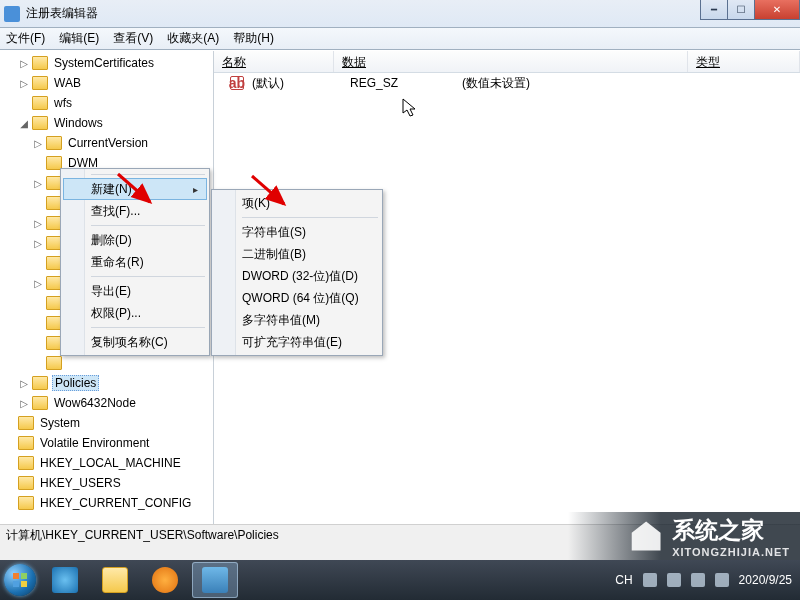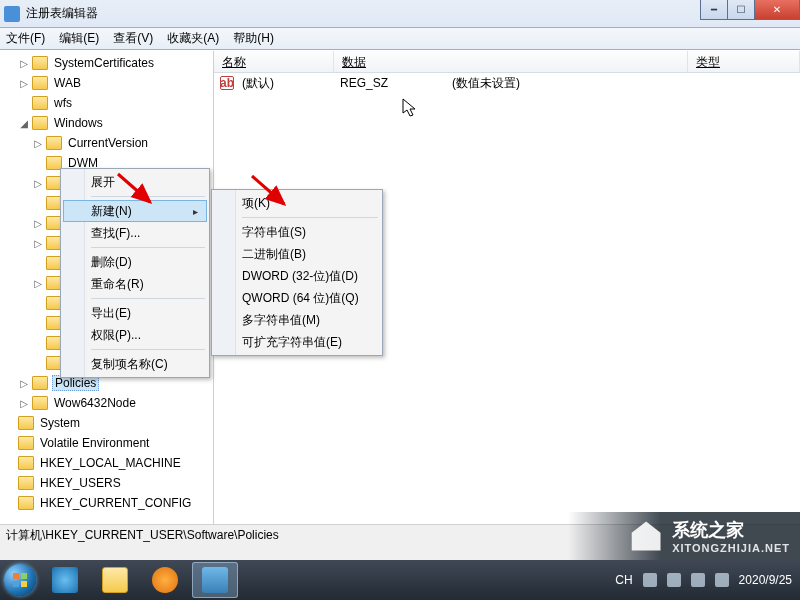--- a/index.html
+++ b/index.html
@@ -34,21 +34,21 @@
 .hsb .thumb { position:absolute; left:16px; top:2px; width:60px; height:12px; background:#d4dce8; border:1px solid #9cb0c8; border-radius:2px; }
 .hsb .arL,.hsb .arR { position:absolute; top:0; width:16px; height:16px; background:#e8e8e8; text-align:center; line-height:14px; font-size:9px; color:#555; }
 .hsb .arL{left:0;} .hsb .arR{right:0;}
 
 
 .listpane { flex: 1; background: #fff; position: relative; }
 .lhdr { height: 22px; background: linear-gradient(#fdfdfd,#f0f3f7); border-bottom: 1px solid #d4dce4; display: flex; }
 .lhdr .col { border-right: 1px solid #e0e4ea; padding: 3px 8px; text-decoration: underline; }
 .lrow { display: flex; height: 20px; align-items: center; }
 .lrow .c { padding: 0 8px; }
-.vico { width:14px; height:14px; background:#fff; border:1px solid #c04040; border-radius:2px; margin-left:6px; display:inline-flex; align-items:center; justify-content:center; color:#c04040; font-size:12px; font-weight:bold; }
+.vico { width:14px; height:14px; background:#fff; border:1px solid #c04040; border-radius:2px; margin-left:16px; display:inline-flex; align-items:center; justify-content:center; color:#c04040; font-size:14px; font-weight:bold; }
 
 
 .cmenu { position: absolute; background: #f4f4f4; border: 1px solid #9aa7b7; box-shadow: 2px 2px 4px rgba(0,0,0,.25); padding: 2px; z-index: 50; }
 .cmenu .mi { height: 22px; display: flex; align-items: center; padding: 0 26px 0 28px; position: relative; cursor: default; white-space:nowrap; }
 .cmenu .mi.hl { background: #cde6f7; border: 1px solid #7ab4e0; padding: 0 25px 0 27px; }
 .cmenu .sep { height: 1px; background: #d0d6de; margin: 3px 2px 3px 28px; }
 .cmenu .arrow { position: absolute; right: 8px; font-size: 10px; color: #333; }
 .cmenu .gutter { position:absolute; left:0; top:0; bottom:0; width:24px; background:#eef1f5; border-right:1px solid #dde2e8; }
 
 
@@ -68,21 +68,21 @@
 .tbtn { width:46px; height:36px; margin:0 2px; border-radius:3px; display:flex; align-items:center; justify-content:center; }
 .tbtn.active { background: rgba(150,190,230,.35); box-shadow: inset 0 0 0 1px rgba(200,230,255,.5); }
 .tico { width:26px; height:26px; border-radius:3px; }
 .tray { margin-left:auto; display:flex; align-items:center; gap:10px; padding-right:8px; font-size:11px; }
 .tray .clk { text-align:right; line-height:13px; }
 .tray .ic { width:14px; height:14px; background:#cfe0f0; opacity:.7; border-radius:2px; }
 
 
 .wmark { position:absolute; right:0; bottom:40px; height:48px; display:flex; align-items:center; color:#fff; font-weight:bold; background: linear-gradient(90deg, rgba(0,0,0,0), rgba(20,30,40,.8) 40%); padding:0 10px 0 60px; z-index: 40; }
 .wmark .lg { width:36px; height:32px; background:#fff; clip-path: polygon(50% 5%, 90% 40%, 90% 95%, 10% 95%, 10% 40%); margin-right:8px; opacity:.9; }
-.wmark .tx1 { font-size:18px; }
+.wmark .tx1 { font-size:23px; }
 .wmark .tx2 { font-size:11px; letter-spacing:1px; opacity:.85; }
 </style>
 </head>
 <body>
 
 <div class="titlebar">
   <div class="ticon"></div>
   <div class="ttext">注册表编辑器</div>
   <div class="winbtns">
     <div class="winbtn min">━</div>
@@ -236,21 +236,20 @@
       <span class="vico">ab</span>
       <span class="c" style="width:98px">(默认)</span>
       <span class="c" style="width:112px">REG_SZ</span>
       <span class="c">(数值未设置)</span>
     </div>
   </div>
 </div>
 
 <div class="cmenu" style="left:60px; top:168px; width:150px;">
   <div class="gutter"></div>
-  <div class="mi">展开</div>
   <div class="sep"></div>
   <div class="mi hl">
       <span>新建(N)</span>
       <span class="arrow">▸</span>
     </div>
   <div class="mi">查找(F)...</div>
   <div class="sep"></div>
   <div class="mi">删除(D)</div>
   <div class="mi">重命名(R)</div>
   <div class="sep"></div>

